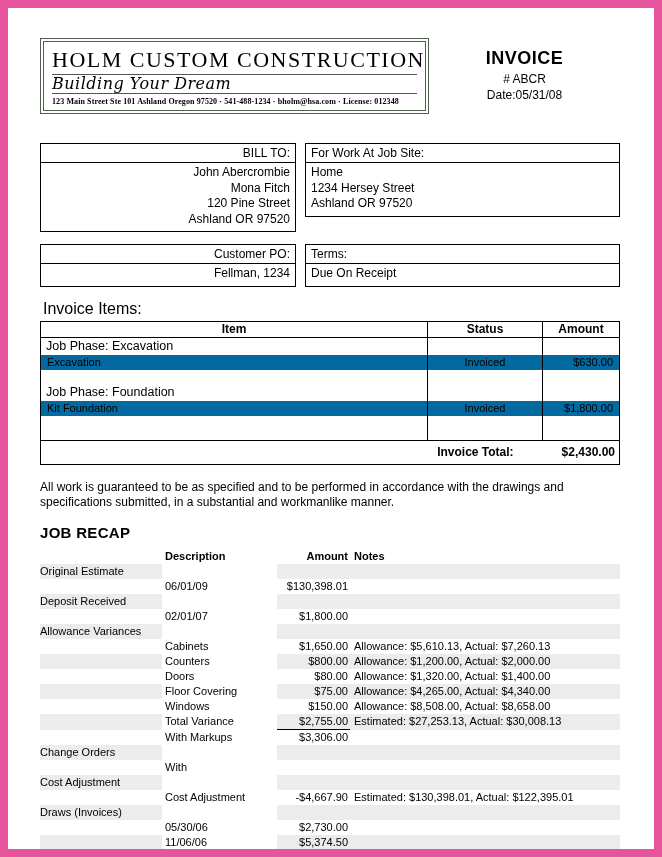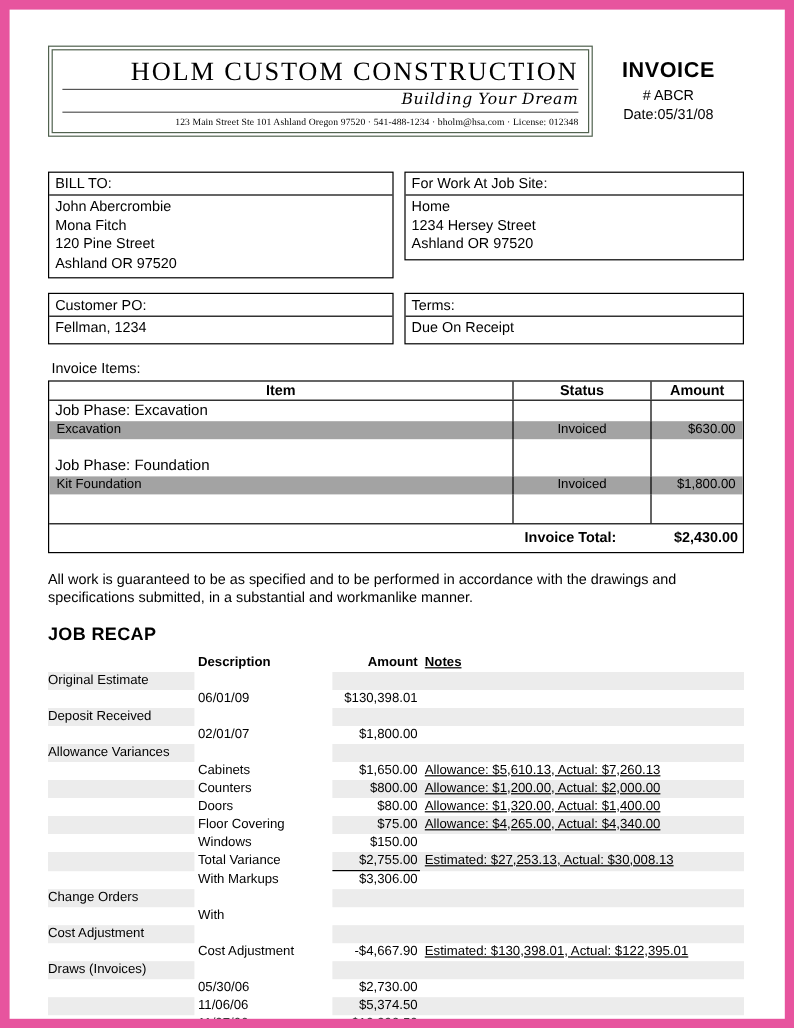--- a/index.html
+++ b/index.html
@@ -10,86 +10,86 @@
     background:#fff;
     color:#000;
     font-family:"Liberation Sans","DejaVu Sans",sans-serif;
     padding:30px 34px 10px 32px;
     overflow:hidden;
   }
 
   
   .header-row { display:flex; align-items:flex-start; }
   .logo-box {
-    width:454px;
+    width:389px;
     border:4px double #51624f;
-    text-align:right;
+    text-align:left;
     padding:5px 8px 4px;
     background:#fff;
   }
   .company-name {
     font-family:"Liberation Serif","DejaVu Serif",serif;
     font-size:22px; line-height:26px; letter-spacing:1.5px;
     white-space:nowrap;
     border-bottom:1px solid #555;
     padding-bottom:1px;
   }
   .tagline {
     font-family:"DejaVu Serif","Liberation Serif",serif;
-    font-style:italic; font-size:13px; line-height:18px; letter-spacing:.5px;
+    font-style:italic; font-size:16px; line-height:18px; letter-spacing:.5px;
   }
   .company-address {
     font-family:"Liberation Serif",serif;
-    font-size:8px; font-weight:normal; letter-spacing:.1px;
+    font-size:8px; font-weight:bold; letter-spacing:.1px;
     border-top:1px solid #555; padding-top:3px; white-space:nowrap;
   }
   .invoice-meta { flex:1; text-align:center; padding-top:10px; }
   .invoice-title { font-size:18px; font-weight:bold; letter-spacing:.5px; }
   .invoice-number { font-size:12px; margin-top:3px; }
   .invoice-date { font-size:12px; margin-top:2px; }
 
   
   .two-col { display:flex; gap:9px; align-items:flex-start; }
   .row-bill { margin-top:29px; }
   .row-po   { margin-top:12px; }
   .box { border:1px solid #000; padding:2px 0 4px; font-size:12px; background:#fff; }
-  .box-left  { width:288px; }
+  .box-left  { width:256px;text-align:right; }
   .box-right { flex:1; }
   .box-label { font-size:12px; line-height:15px; padding:0 5px 1px; border-bottom:1px solid #000; margin-bottom:2px; }
   .box-line, .box-value { line-height:15.5px; padding:0 5px; }
 
   
-  .section-label { margin-top:13px; margin-bottom:3px; font-size:12px; padding-left:3px; }
+  .section-label { margin-top:13px; margin-bottom:3px; font-size:16px; padding-left:3px; }
   .items-table { border:1px solid #000; }
   .items-grid-row { display:grid; grid-template-columns:1fr 115px 77px; }
   .items-header { font-weight:bold; font-size:12px; line-height:15px; text-align:center; border-bottom:1px solid #000; }
   .items-header .hcell + .hcell { border-left:1px solid #000; }
   .cell-status, .cell-amount { border-left:1px solid #000; }
   .items-row.phase { font-size:12.5px; }
   .items-row.phase .cell-item { line-height:17px; padding-left:5px; }
-  .items-row.line { background:#a3a3a3; font-size:11px; line-height:15px; }
+  .items-row.line { background:#0369a1; font-size:11px; line-height:15px; }
   .items-row.line .cell-item { padding-left:6px; }
   .items-row.line .cell-status { text-align:center; }
   .items-row.line .cell-amount { text-align:right; padding-right:6px; }
   .items-row.spacer { height:14px; }
   .items-row.spacer_tall { height:24px; }
   .items-total { border-top:1px solid #000; text-align:right; font-weight:bold; font-size:12px; line-height:21px; padding:1px 4px 1px 0; }
   .items-total .amt { margin-left:12px;padding-left:36px; }
 
   
   .guarantee { margin-top:15px; font-size:12px; line-height:15px; max-width:586px; }
 
   
   .recap-title { margin-top:14px; font-size:15px; font-weight:bold; letter-spacing:.3px; }
   .recap-table { margin-top:8px; font-size:11px; }
   .recap-grid { display:grid; grid-template-columns:122px 115px 73px 1fr; line-height:15px; }
   .recap-header { font-weight:bold; }
   .rc2 { padding-left:3px; }
   .rc3 { text-align:right; padding-right:2px; }
-  .rc4 { padding-left:4px;text-decoration:underline; }
+  .rc4 { padding-left:4px; }
   .recap-row.striped .rc1,
   .recap-row.striped .rc3,
   .recap-row.striped .rc4 { background:#ececec; }
   .rc3.u { border-bottom:1px solid #000; }
 </style>
 </head>
 <body>
 
 <div class="header-row">
   <div class="logo-box">
@@ -243,20 +243,21 @@
       <div class="recap-grid recap-row striped">
         <div class="rc1"></div>
         <div class="rc2">Floor Covering</div>
         <div class="rc3">$75.00</div>
         <div class="rc4">Allowance: $4,265.00, Actual: $4,340.00</div>
       </div>
       <div class="recap-grid recap-row">
         <div class="rc1"></div>
         <div class="rc2">Windows</div>
         <div class="rc3">$150.00</div>
+        <div class="rc4">Allowance: $8,508.00, Actual: $8,658.00</div>
       </div>
       <div class="recap-grid recap-row striped">
         <div class="rc1"></div>
         <div class="rc2">Total Variance</div>
         <div class="rc3 u">$2,755.00</div>
         <div class="rc4">Estimated: $27,253.13, Actual: $30,008.13</div>
       </div>
       <div class="recap-grid recap-row">
         <div class="rc1"></div>
         <div class="rc2">With Markups</div>

